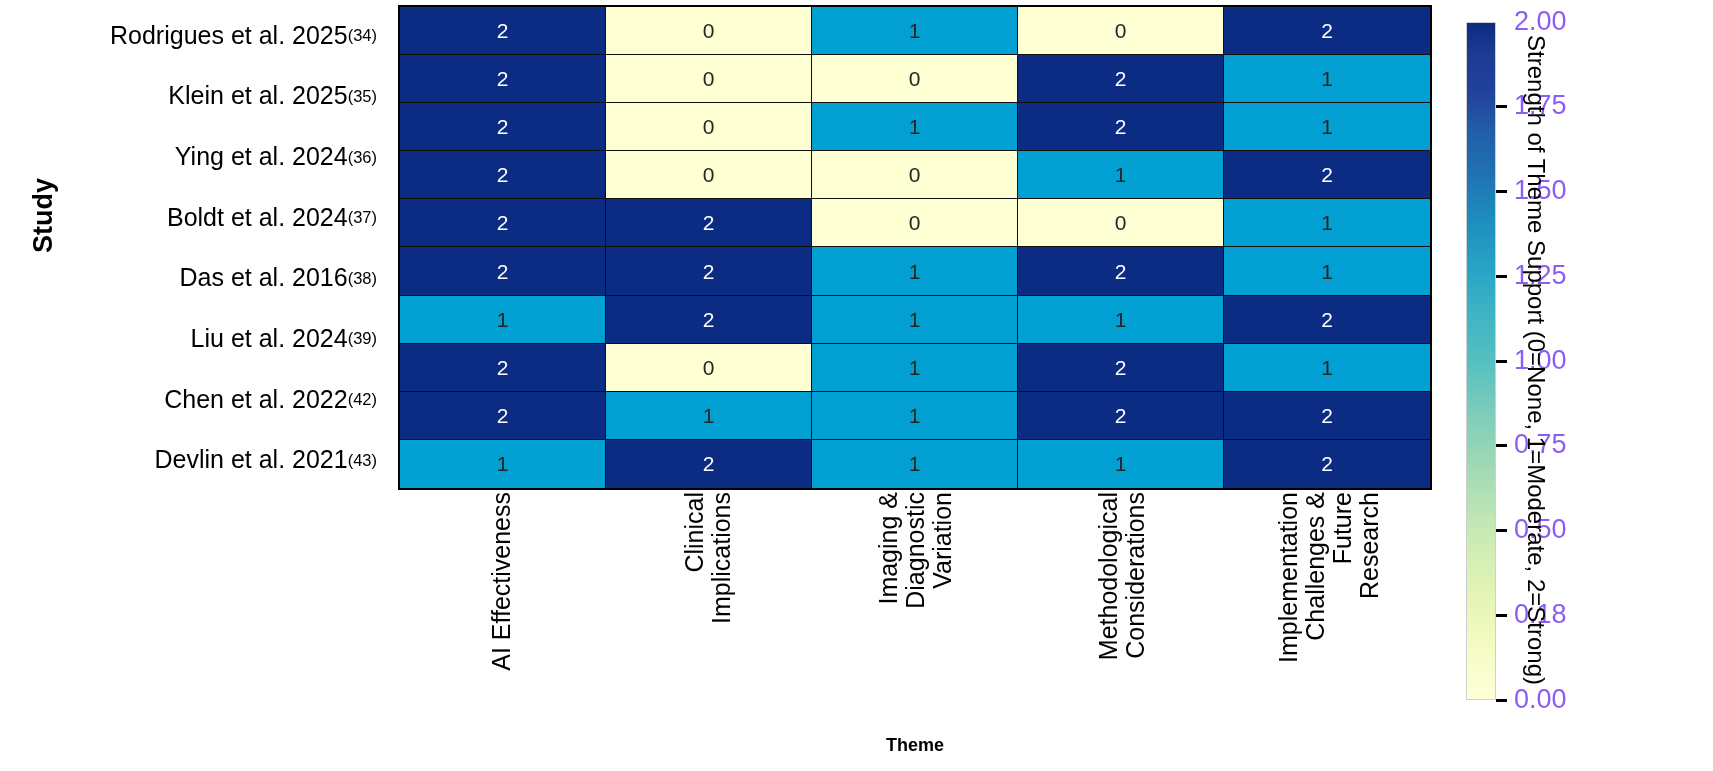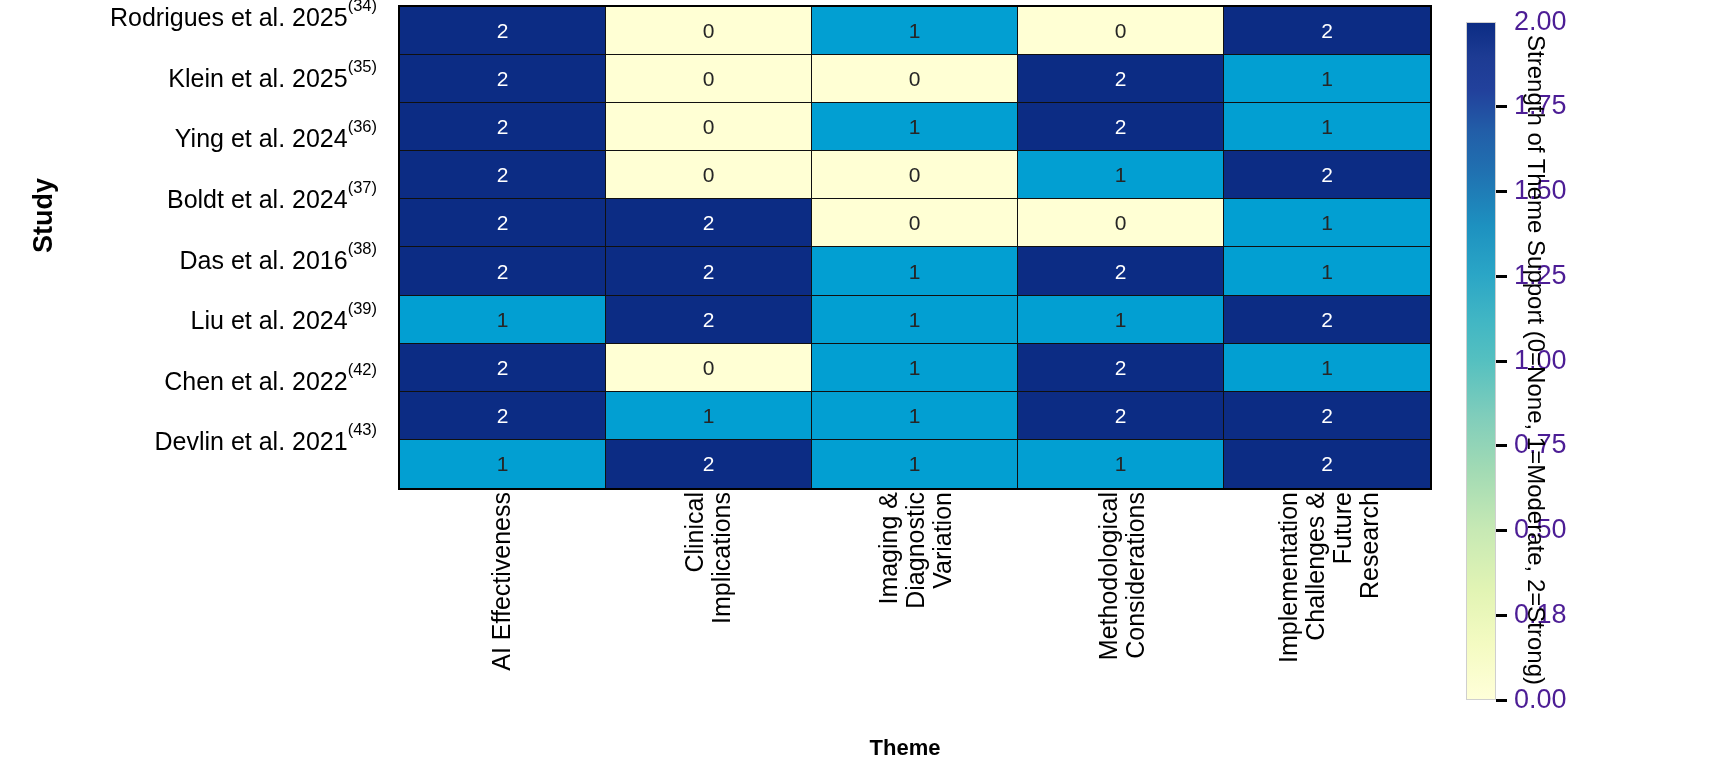--- a/index.html
+++ b/index.html
@@ -37,21 +37,21 @@
     left: 40px;
     top: 5px;
     width: 348px;
     height: 485px;
     display: flex;
     flex-direction: column;
   }
   .ytick {
     flex: 1 1 0;
     display: flex;
-    align-items: flex-start;
+    align-items: center;
     justify-content: flex-end;
     padding-right: 11px;
     font-size: 25px;
     color: #000;
     white-space: nowrap;
     line-height: 1;
   }
   .ytick sup {
     font-size: 0.66em;
     vertical-align: super;
@@ -125,25 +125,25 @@
     font-size: 25px;
     color: #000;
     line-height: 1.08;
     white-space: nowrap;
     text-align: right;
   }
 
   
   #xlabel {
     position: absolute;
-    left: 388px;
+    left: 398px;
     top: 735px;
     width: 1034px;
     text-align: center;
-    font-size: 22px;
+    font-size: 18px;
     font-weight: bold;
     color: #000;
   }
 
   
   #cbar-wrap {
     position: absolute;
     left: 1466px;
     top: 22px;
     width: 30px;
@@ -182,21 +182,21 @@
   }
   .cbtick .dash {
     display: inline-block;
     width: 11px;
     height: 3px;
     background: #000;
     margin-right: 7px;
   }
   .cbtick .txt {
     font-size: 27px;
-    color: #4c1d95;
+    color: #8b5cf6;
     line-height: 1;
     transform: translateY(-1px);
   }
 
   
   #cbar-title {
     position: absolute;
     left: 1550px;
     top: 20px;
     width: 680px;

